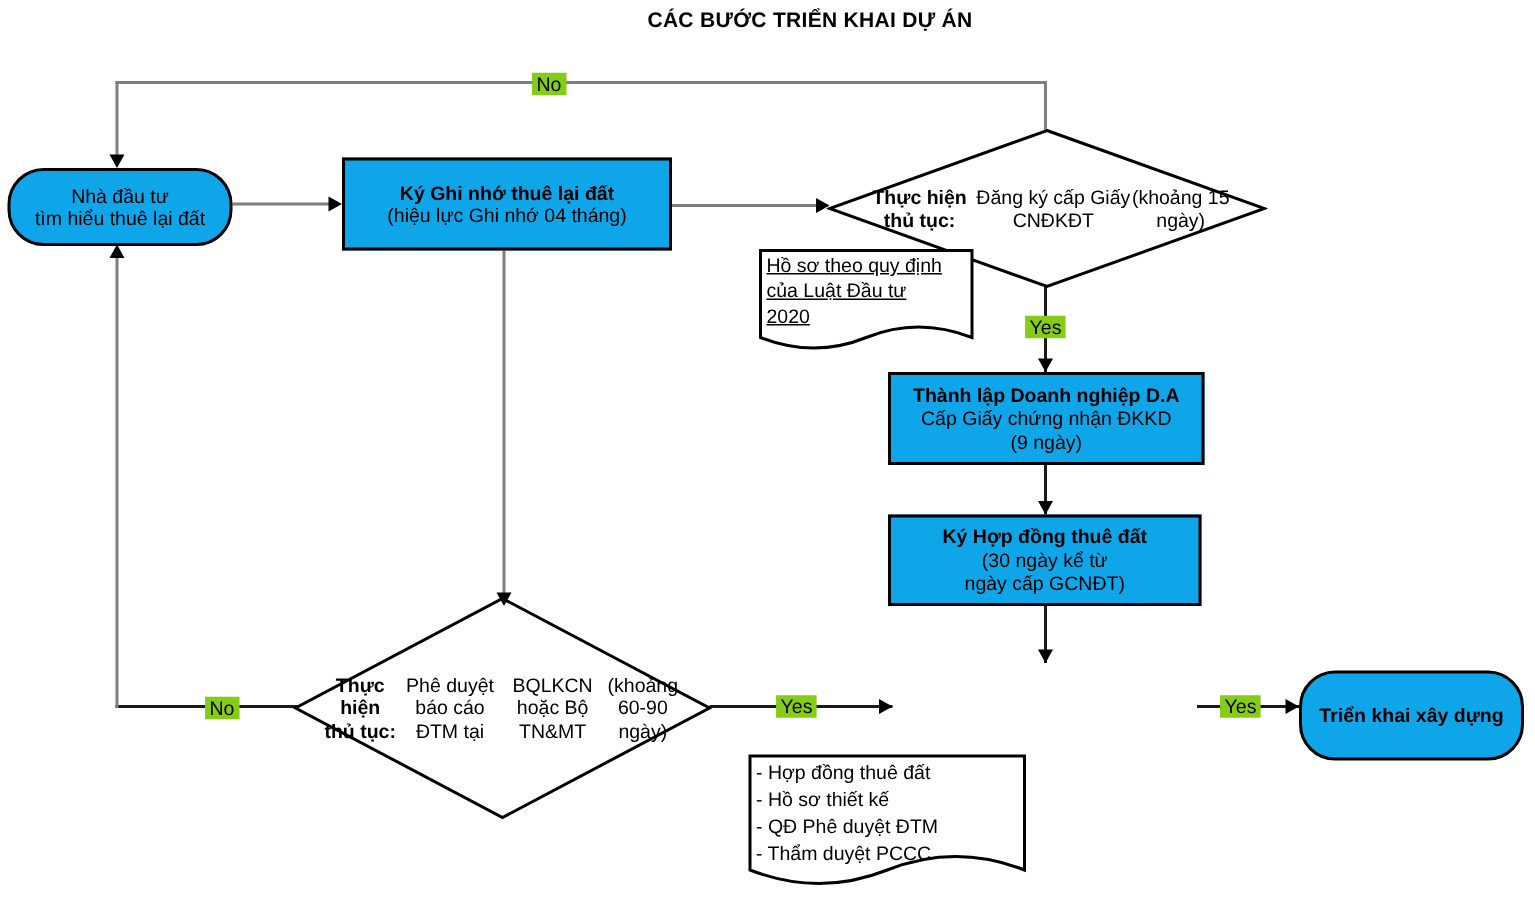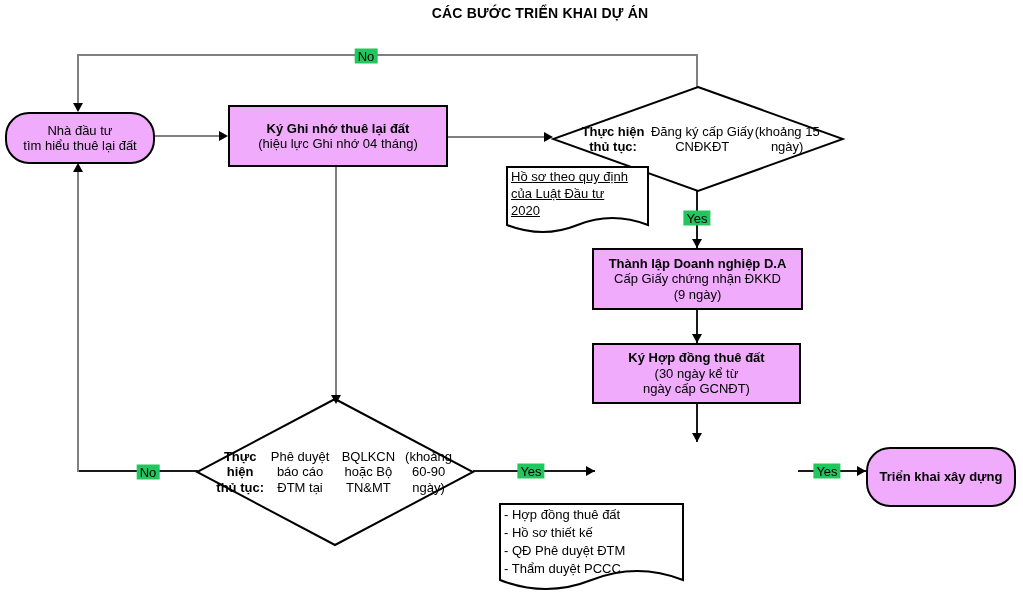--- a/index.html
+++ b/index.html
@@ -5,41 +5,41 @@
   html,body{margin:0;padding:0;background:#ffffff;}
   #canvas{
     position:relative;width:1023px;height:606px;background:#ffffff;
     font-family:"Liberation Sans","DejaVu Sans",sans-serif;color:#000;
     overflow:hidden;
   }
   .title{
     position:absolute;top:5px;left:0;width:1080px;text-align:center;
     font-size:14px;font-weight:bold;letter-spacing:.2px;
   }
-  .shape{position:absolute;box-sizing:border-box;background:#f0abfc;border:2px solid #000;
+  .shape{position:absolute;box-sizing:border-box;background:#0ea5e9;border:2px solid #000;
     display:flex;flex-direction:column;justify-content:center;align-items:center;
     font-size:13px;line-height:15.5px;text-align:center;z-index:3;}
   .terminal{border-radius:24px;}
   .bold{font-weight:bold;}
   .diamond-svg{position:absolute;z-index:1;}
   .diamond-text{position:absolute;display:flex;flex-direction:row;justify-content:center;
     align-items:center;font-size:13px;line-height:15.5px;text-align:center;z-index:2;}
   .doc{position:absolute;z-index:5;}
   .doc svg{position:absolute;left:0;top:0;}
   .doc .doc-text{position:relative;z-index:6;font-size:13px;line-height:18px;
     text-align:left;padding:4px 6px;}
   .doc1 .doc-text{line-height:17px;padding:3px 6px;}
   .line{position:absolute;background:#7f7f7f;z-index:0;}
   .line.black{background:#1a1a1a;}
   .h{height:2px;} .v{width:2px;}
   .arr{position:absolute;width:0;height:0;z-index:2;}
   .arr-d{border-left:5px solid transparent;border-right:5px solid transparent;border-top:9px solid #000;}
   .arr-u{border-left:5px solid transparent;border-right:5px solid transparent;border-bottom:9px solid #000;}
   .arr-r{border-top:5px solid transparent;border-bottom:5px solid transparent;border-left:9px solid #000;}
-  .lbl{position:absolute;background:#22c55e;padding:0 3px;font-size:13px;z-index:4;
+  .lbl{position:absolute;background:#84cc16;padding:0 3px;font-size:13px;z-index:4;
     transform:translate(-50%,-50%);}
 </style>
 </head>
 <body>
 
 <div id="canvas">
 
   <div class="title">CÁC BƯỚC TRIỂN KHAI DỰ ÁN</div>
 
   <div class="line h" style="left:77px;top:54px;width:621px;"></div>

